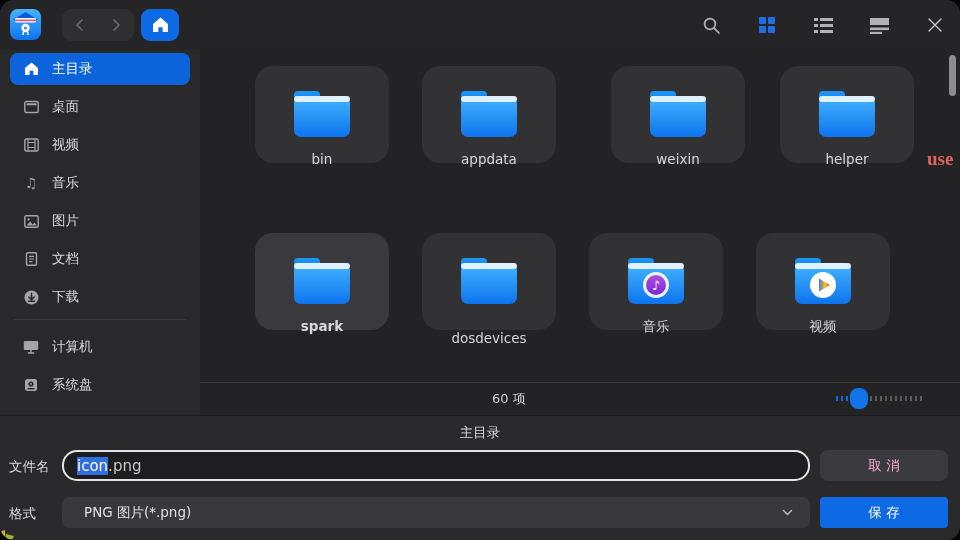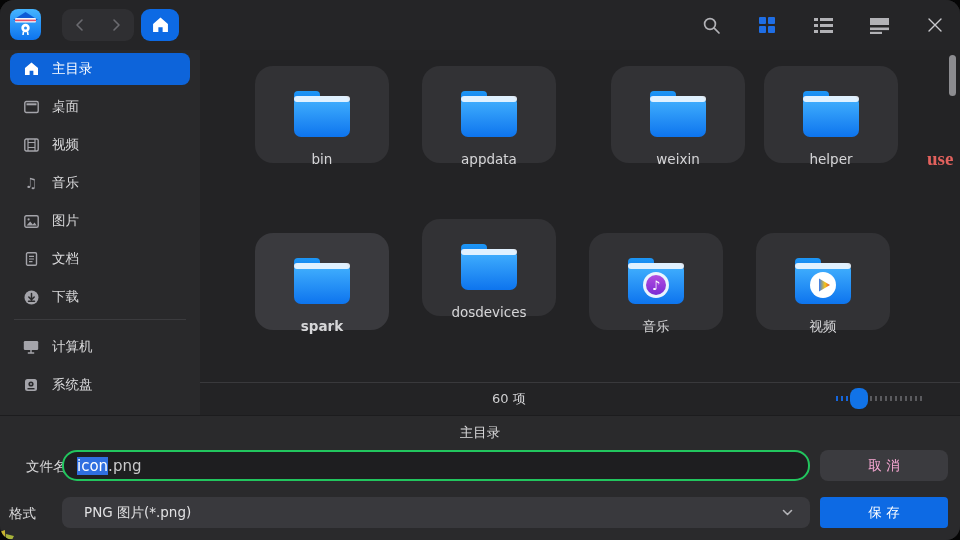--- a/index.html
+++ b/index.html
@@ -39,21 +39,21 @@
   .size-slider{position:absolute;left:636px;top:5px;width:90px;height:21px;}
   .dash{position:absolute;top:8px;height:5px;background:repeating-linear-gradient(90deg,#5a5a5e 0 2px,transparent 2px 5px);}
   .dash.blue{left:0;width:14px;background:repeating-linear-gradient(90deg,#1566dd 0 2px,transparent 2px 5px);}
   .dash.gray{left:34px;width:55px;}
   .slider-handle{position:absolute;left:14px;top:0;width:18px;height:21px;background:#1173e8;border-radius:8px;}
 
   
   .footerbar{position:absolute;left:0;top:415px;width:960px;height:125px;background:#2a2a2c;border-top:1px solid #1c1c1e;box-sizing:border-box;}
   .loc-title{position:absolute;left:0;top:8px;width:100%;text-align:center;font-size:13.5px;color:#dadadc;}
   .frow-label{position:absolute;left:9px;font-size:13.5px;color:#d8d8da;}
-  .fname-input{position:absolute;left:62px;top:34px;width:748px;height:31px;box-sizing:border-box;background:#1e1e20;border:2px solid #22c55e;border-radius:15px;display:flex;align-items:center;padding-left:13px;font-size:15px;color:#c9c9cb;}
+  .fname-input{position:absolute;left:62px;top:34px;width:748px;height:31px;box-sizing:border-box;background:#1e1e20;border:2px solid #e5e5e5;border-radius:15px;display:flex;align-items:center;padding-left:13px;font-size:15px;color:#c9c9cb;}
   .sel{background:#2f6fe0;color:#ffffff;}
   .btn-cancel{position:absolute;left:820px;top:34px;width:128px;height:31px;background:#3b3b3f;border-radius:8px;color:#f9a8d4;font-size:13.5px;}
   .fmt-select{position:absolute;left:62px;top:81px;width:748px;height:31px;box-sizing:border-box;background:#39393d;border-radius:8px;display:flex;align-items:center;padding-left:22px;font-size:13.5px;color:#e1e1e3;}
   .fmt-select .chev{position:absolute;right:16px;top:9px;}
   .btn-save{position:absolute;left:820px;top:81px;width:128px;height:31px;background:#0d6ae4;border-radius:4px;color:#ffffff;font-size:13.5px;}
 
   .artifact{position:absolute;left:1px;top:530px;width:11px;height:7px;background:#c8b42e;clip-path:polygon(0 20%,35% 0,40% 100%,0 100%);}
   .artifact2{position:absolute;left:6px;top:534px;width:8px;height:5px;background:#a7b23a;clip-path:polygon(0 0,100% 40%,80% 100%,0 100%);}
 </style>
 </head>
@@ -260,33 +260,33 @@
             <use href="#folder"></use>
           </svg></span>
       <span class="fname">appdata</span>
     </div>
     <div class="tile" style="left:411px;top:16px;">
       <span class="fwrap"><svg width="62" height="50" viewBox="0 0 62 50">
             <use href="#folder"></use>
           </svg></span>
       <span class="fname">weixin</span>
     </div>
-    <div class="tile" style="left:564px;top:16px;">
+    <div class="tile" style="left:580px;top:16px;">
       <span class="fwrap"><svg width="62" height="50" viewBox="0 0 62 50">
             <use href="#folder"></use>
           </svg></span>
       <span class="fname">helper</span>
     </div>
     <div class="tile hover" style="left:55px;top:183px;">
       <span class="fwrap"><svg width="62" height="50" viewBox="0 0 62 50">
             <use href="#folder"></use>
           </svg></span>
       <span class="fname">spark</span>
     </div>
-    <div class="tile" style="left:222px;top:169px;">
+    <div class="tile" style="left:222px;top:183px;gap:12px;">
       <span class="fwrap"><svg width="62" height="50" viewBox="0 0 62 50">
             <use href="#folder"></use>
           </svg></span>
       <span class="fname">dosdevices</span>
     </div>
     <div class="tile" style="left:389px;top:183px;">
       <span class="fwrap">
         <svg width="62" height="50" viewBox="0 0 62 50">
             <use href="#folder"></use>
           <g>
@@ -319,21 +319,21 @@
     <div class="size-slider">
       <div class="dash blue"></div>
       <div class="slider-handle"></div>
       <div class="dash gray"></div>
     </div>
   </div>
 
   <div class="footerbar">
     <div class="loc-title">主目录</div>
 
-    <span class="frow-label" style="top:42px;margin-left:17px;">文件名</span>
+    <span class="frow-label" style="top:42px;">文件名</span>
     <div class="fname-input">
       <span class="sel">icon</span>
         <span>.png</span>
     </div>
     <button class="btn-cancel">取 消</button>
 
     <span class="frow-label" style="top:89px;">格式</span>
     <div class="fmt-select">
       <span>PNG 图片(*.png)</span>
       <span class="chev"><svg width="13" height="13" viewBox="0 0 13 13">

